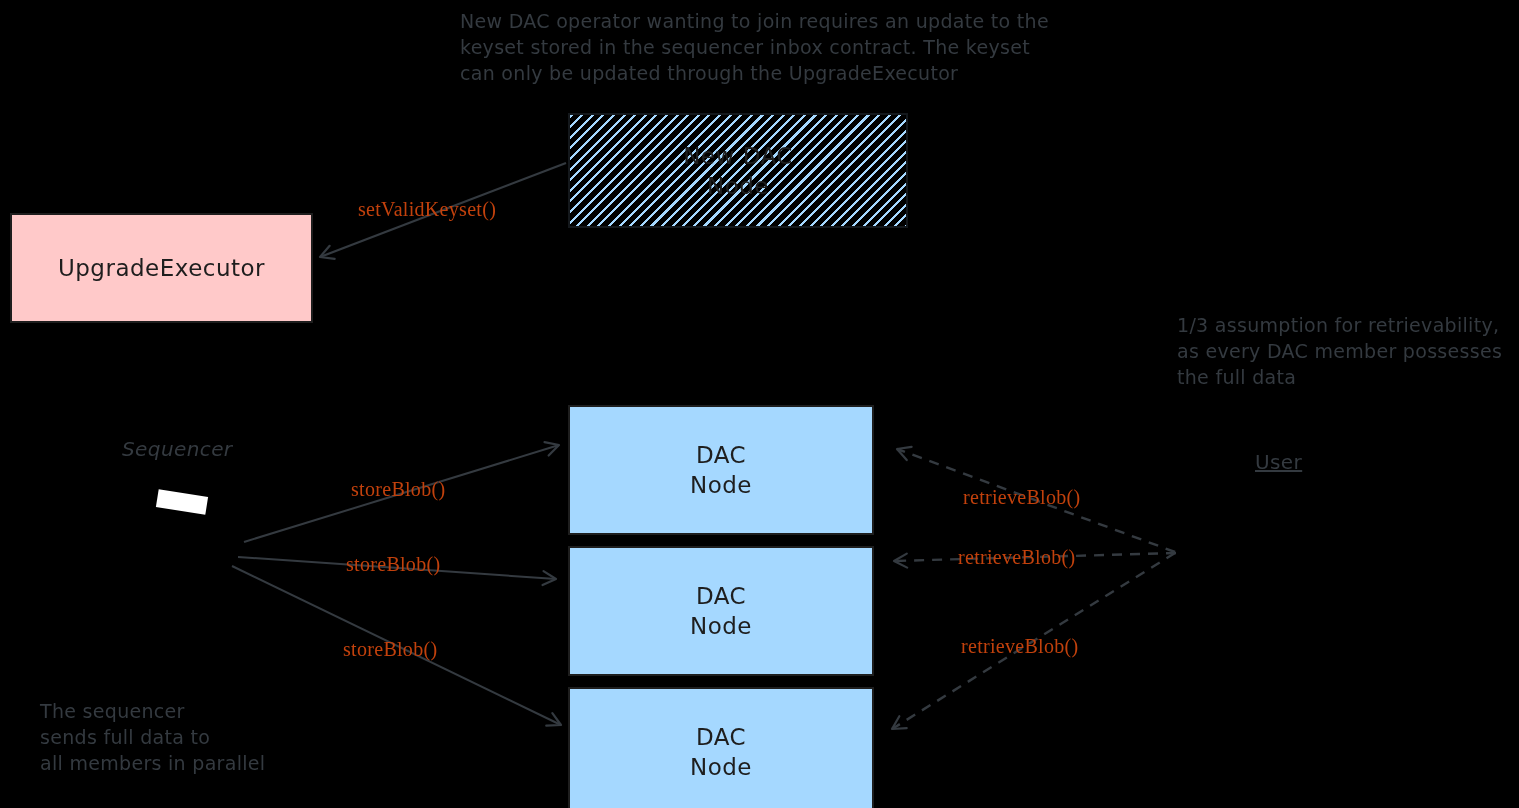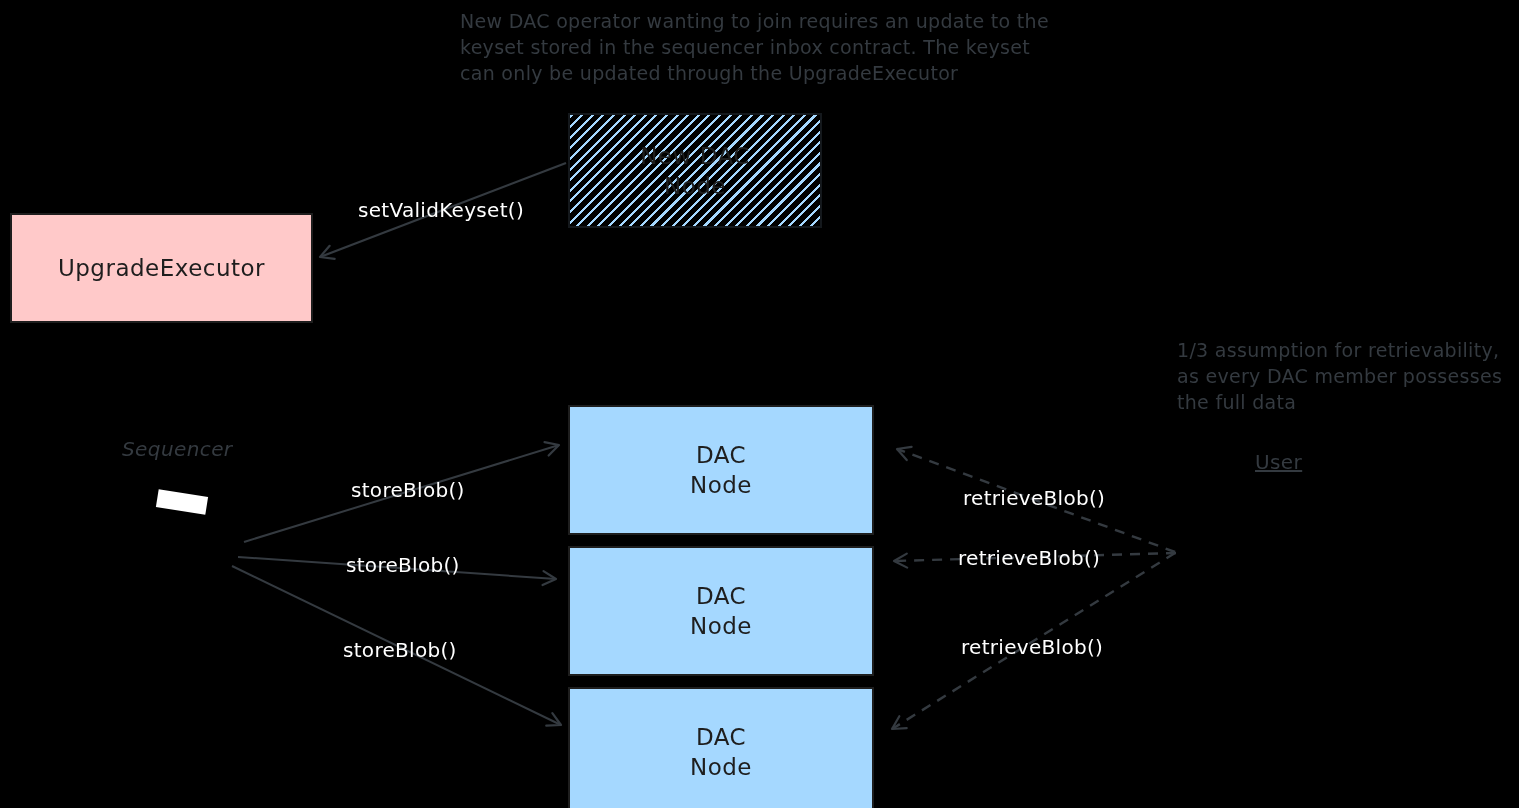--- a/index.html
+++ b/index.html
@@ -15,24 +15,25 @@
   .note{
     position:absolute;
     color:#343a40;
     font-size:19px;
     line-height:26px;
     white-space:pre-line;
     letter-spacing:0.3px;
   }
   .edge-label{
     position:absolute;
-    color:#ffffff;
+    color:#c2410c;
     font-size:20px;
     letter-spacing:0.3px;
     white-space:nowrap;
+    font-family:Liberation Serif, serif;
   }
   .actor-label{
     position:absolute;
     color:#343a40;
     font-size:20px;
     letter-spacing:0.4px;
     white-space:nowrap;
   }
   .box{
     position:absolute;
@@ -43,21 +44,21 @@
     color:#1e1e1e;
     font-size:23px;
     line-height:30px;
     white-space:pre-line;
     border:2px solid #1e1e1e;
     box-sizing:border-box;
     letter-spacing:0.5px;
   }
   .box.pink{ background:#ffc9c9; left:10px; top:213px; width:303px; height:110px; }
   .box.hatched{
-    left:568px; top:113px; width:254px; height:115px;
+    left:568px; top:113px; width:340px; height:115px;
     background:repeating-linear-gradient(135deg, #a5d8ff 0 2.2px, rgba(0,0,0,0) 2.2px 7.5px);
     border-color:#14181c;
   }
   .box.blue{ background:#a5d8ff; width:306px; height:130px; left:568px; }
   .box.blue.n1{ top:405px; }
   .box.blue.n2{ top:546px; }
   .box.blue.n3{ top:687px; }
   .screen-chip{
     position:absolute;
     left:157px; top:493px;
@@ -86,24 +87,27 @@
 
     <line x1="1175" y1="552" x2="897" y2="449" stroke="#343a40" stroke-width="2.4" stroke-dasharray="10 8" marker-end="url(#ah)"></line>
     <line x1="1176" y1="553" x2="894" y2="561" stroke="#343a40" stroke-width="2.4" stroke-dasharray="10 8" marker-end="url(#ah)"></line>
     <line x1="1175" y1="553" x2="892" y2="729" stroke="#343a40" stroke-width="2.4" stroke-dasharray="10 8" marker-end="url(#ah)"></line>
   </svg>
 
   <div class="note" style="left:460px;top:8px;">New DAC operator wanting to join requires an update to the
 keyset stored in the sequencer inbox contract. The keyset
 can only be updated through the UpgradeExecutor</div>
 
-  <div class="note" style="left:1177px;top:337px;">1/3 assumption for retrievability,
+  <div class="note" style="left:1177px;top:312px;">1/3 assumption for retrievability,
 as every DAC member possesses
 the full data</div>
 
+  <div class="note" style="left:40px;top:698px;">The sequencer
+sends full data to
+all members in parallel</div>
 
   <div class="box hatched">
     <span>New DAC
 Node</span>
   </div>
 
   <div class="box pink">
     <span>UpgradeExecutor</span>
   </div>
 

